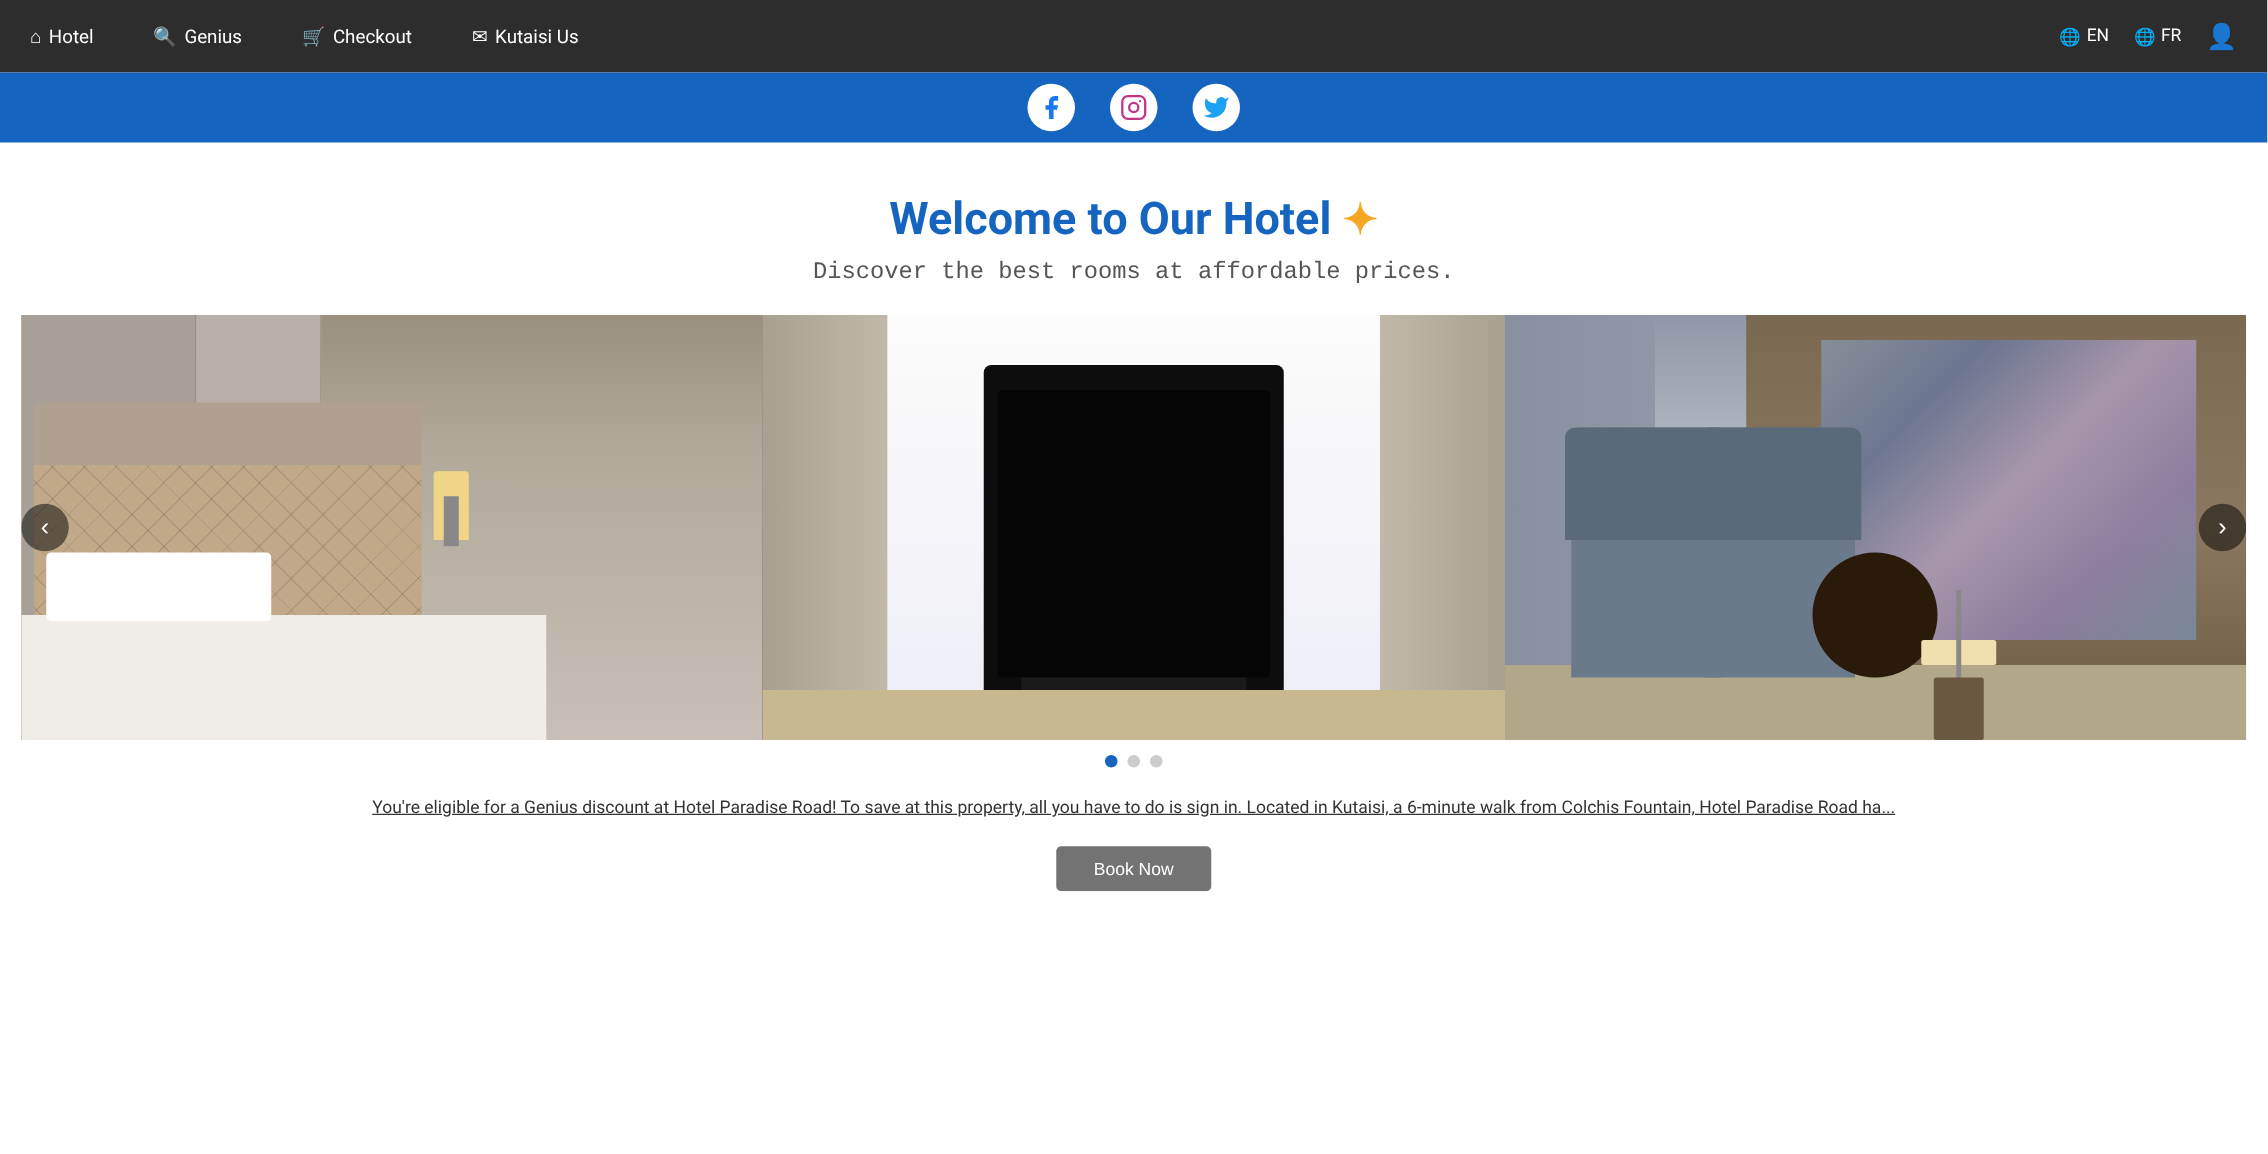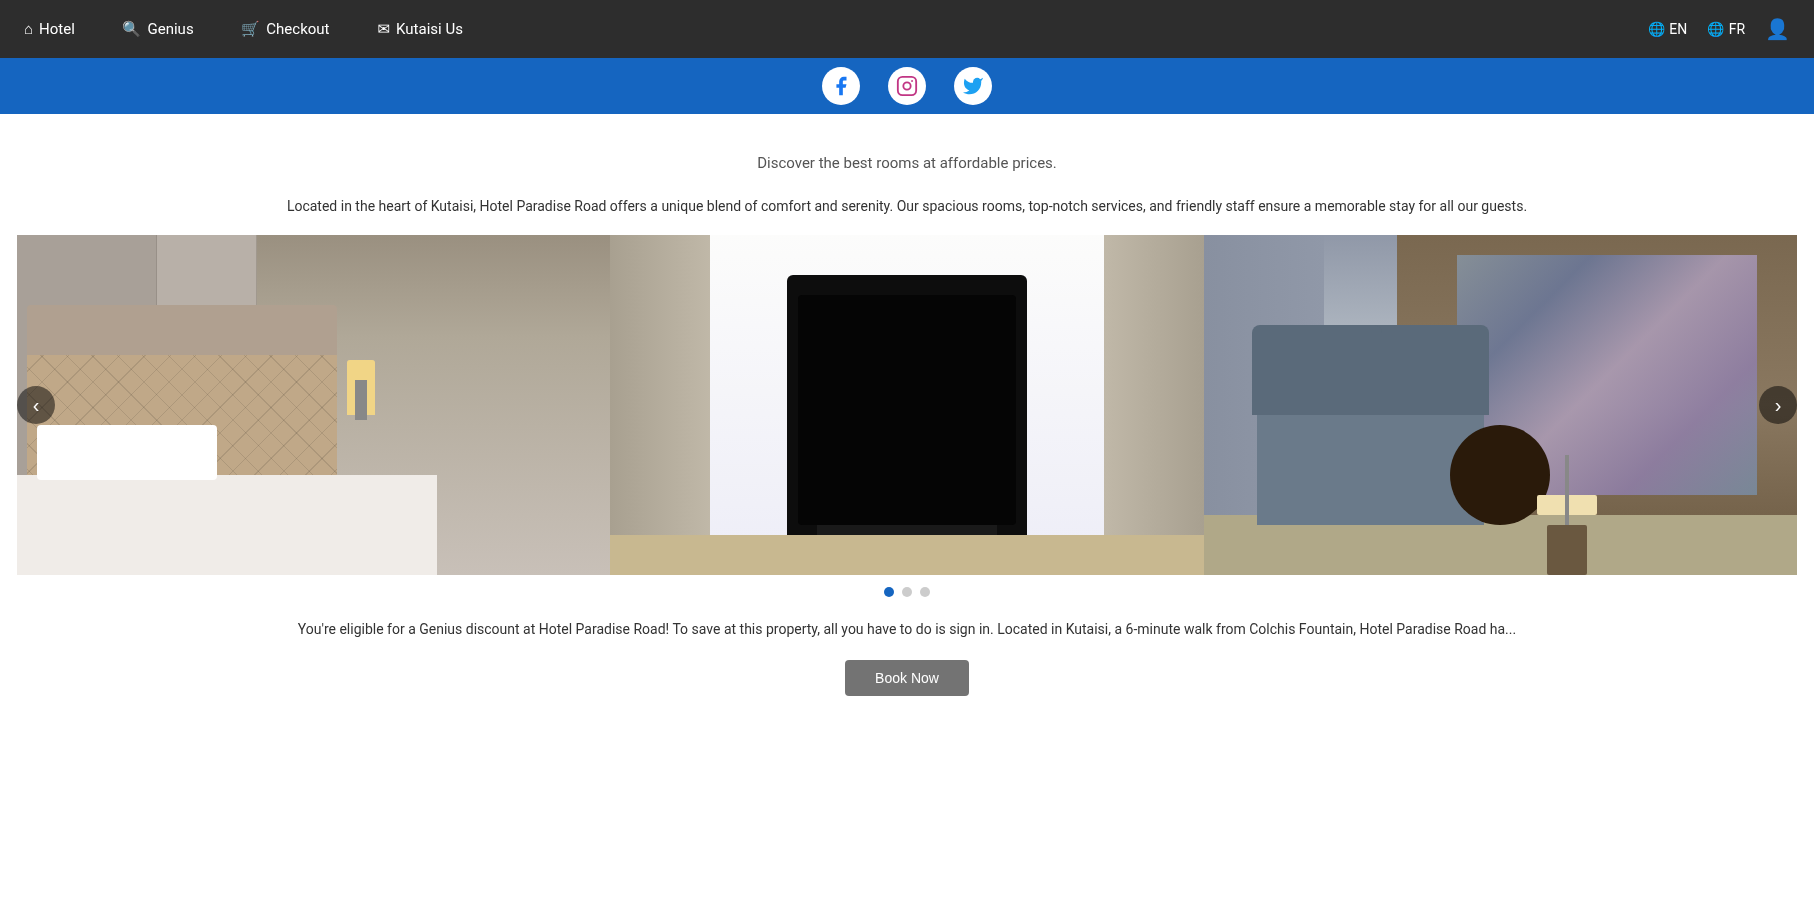--- a/index.html
+++ b/index.html
@@ -53,21 +53,21 @@
 
     
     .hero { text-align: center; padding: 40px 24px 0; }
     .hero-title {
       font-size: 36px;
       font-weight: 700;
       color: #1565c0;
       margin-bottom: 10px;
     }
     .hero-star { color: #f5a623; font-size: 34px; }
-    .hero-subtitle { font-size: 15px; color: #555; margin-bottom: 24px; }
+    .hero-subtitle { font-size: 19px; color: #555; margin-bottom: 24px; font-family: Liberation Mono, monospace; }
     .hotel-name {
       font-size: 32px;
       font-weight: 700;
       color: #1565c0;
       margin-bottom: 14px;
     }
     .hotel-description {
       font-size: 14px;
       color: #333;
       max-width: 1460px;
@@ -141,20 +141,21 @@
     }
     .dot.active { background: #1565c0; }
 
     
     .bottom-desc {
       font-size: 14px;
       color: #333;
       text-align: center;
       padding: 10px 40px;
       line-height: 1.5;
+      text-decoration: underline;
     }
 
     
     .bottom-cta {
       display: flex;
       justify-content: center;
       margin-top: 10px;
     }
     .cta-btn {
       background: #737373;
@@ -215,22 +216,25 @@
     </svg>
   </div>
   <div class="social-icon">
     <svg viewBox="0 0 24 24" fill="#1da1f2">
       <path d="M23 3a10.9 10.9 0 01-3.14 1.53 4.48 4.48 0 00-7.86 3v1A10.66 10.66 0 013 4s-4 9 5 13a11.64 11.64 0 01-7 2c9 5 20 0 20-11.5a4.5 4.5 0 00-.08-.83A7.72 7.72 0 0023 3z"></path>
     </svg>
   </div>
 </div>
 
 <div class="hero">
+  <h1 class="hero-title">
+    <span>Welcome to Our Hotel</span>
+    <span class="hero-star">✦</span>
+  </h1>
   <p class="hero-subtitle">Discover the best rooms at affordable prices.</p>
-  <p class="hotel-description">Located in the heart of Kutaisi, Hotel Paradise Road offers a unique blend of comfort and serenity. Our spacious rooms, top-notch services, and friendly staff ensure a memorable stay for all our guests.</p>
 </div>
 
 <div class="carousel-wrapper">
   <div class="carousel-inner">
 
     <div class="carousel-img carousel-img-1">
       <div style="position:absolute;top:0;left:0;right:0;bottom:0;background:linear-gradient(180deg,#9a9080 0%,#b0a898 30%,#c8c0b8 100%);"></div>
 
       <div style="position:absolute;top:0;left:0;width:140px;height:100%;background:#a8a098;border-right:1px solid #989088;"></div>
       <div style="position:absolute;top:0;left:140px;width:100px;height:100%;background:#b8b0a8;border-right:1px solid #a0988e;"></div>

